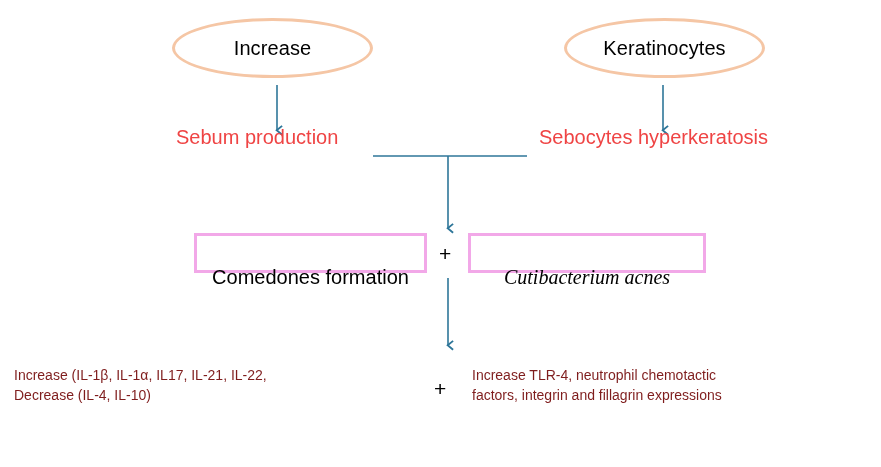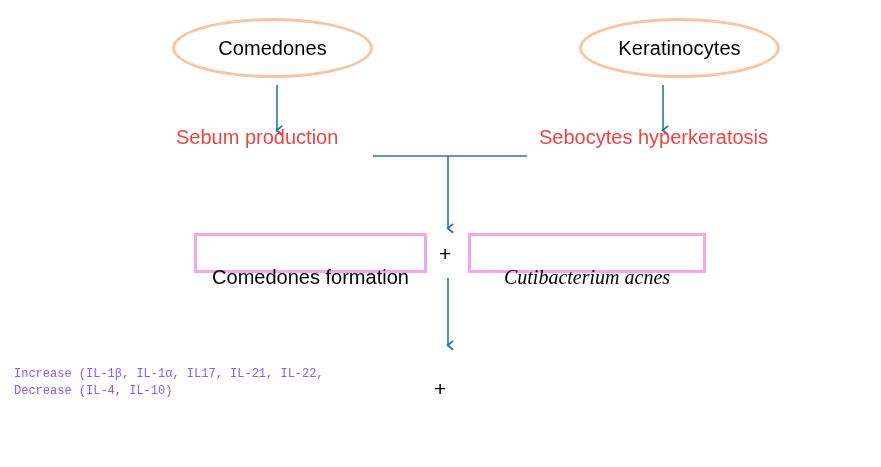--- a/index.html
+++ b/index.html
@@ -76,24 +76,23 @@
   .plus-op {
     position: absolute;
     font-size: 21px;
     color: #000000;
     line-height: 1;
   }
 
   
   .outcome {
     position: absolute;
-    font-size: 12px;
-    color: #8b5cf6;
+    font-size: 14px;
+    color: #7f1d1d;
     line-height: 1.42;
-    font-family: Liberation Mono, monospace;
   }
   .outcome .line {
     display: block;
     white-space: nowrap;
   }
 </style>
 </head>
 <body>
 
 <div id="canvas">
@@ -120,24 +119,24 @@
     <g>
       <line x1="448" y1="156" x2="448" y2="228" stroke="#2E7699" stroke-width="1.6" marker-end="url(#arrowhead)"></line>
     </g>
 
     <g>
       <line x1="448" y1="278" x2="448" y2="345" stroke="#2E7699" stroke-width="1.6" marker-end="url(#arrowhead)"></line>
     </g>
   </svg>
 
   <div class="ellipse-node" style="left:172px; top:18px; width:201px; height:60px;">
-    <span class="node-label">Comedones</span>
+    <span class="node-label">Increase</span>
   </div>
 
-  <div class="ellipse-node" style="left:579px; top:18px; width:201px; height:60px;text-align:right;">
+  <div class="ellipse-node" style="left:564px; top:18px; width:201px; height:60px;text-align:right;">
     <span class="node-label">Keratinocytes</span>
   </div>
 
   <div class="text-node" style="left:176px; top:126px;">Sebum production</div>
 
   <div class="text-node" style="left:539px; top:126px;">Sebocytes hyperkeratosis</div>
 
   <div class="box-node" style="left:194px; top:233px; width:233px; height:40px;">
     <span class="node-label">Comedones formation</span>
   </div>
@@ -148,14 +147,18 @@
     <span class="node-label">Cutibacterium acnes</span>
   </div>
 
   <div class="outcome" style="left:14px; top:366px; width:410px;">
     <span class="line">Increase (IL-1β, IL-1α, IL17, IL-21, IL-22,</span>
     <span class="line">Decrease (IL-4, IL-10)</span>
   </div>
 
   <div class="plus-op" style="left:434px; top:378px;">+</div>
 
+  <div class="outcome" style="left:472px; top:366px; width:400px;">
+    <span class="line">Increase TLR-4, neutrophil chemotactic</span>
+    <span class="line">factors, integrin and fillagrin expressions</span>
+  </div>
 
 </div>
 
 </body></html>

